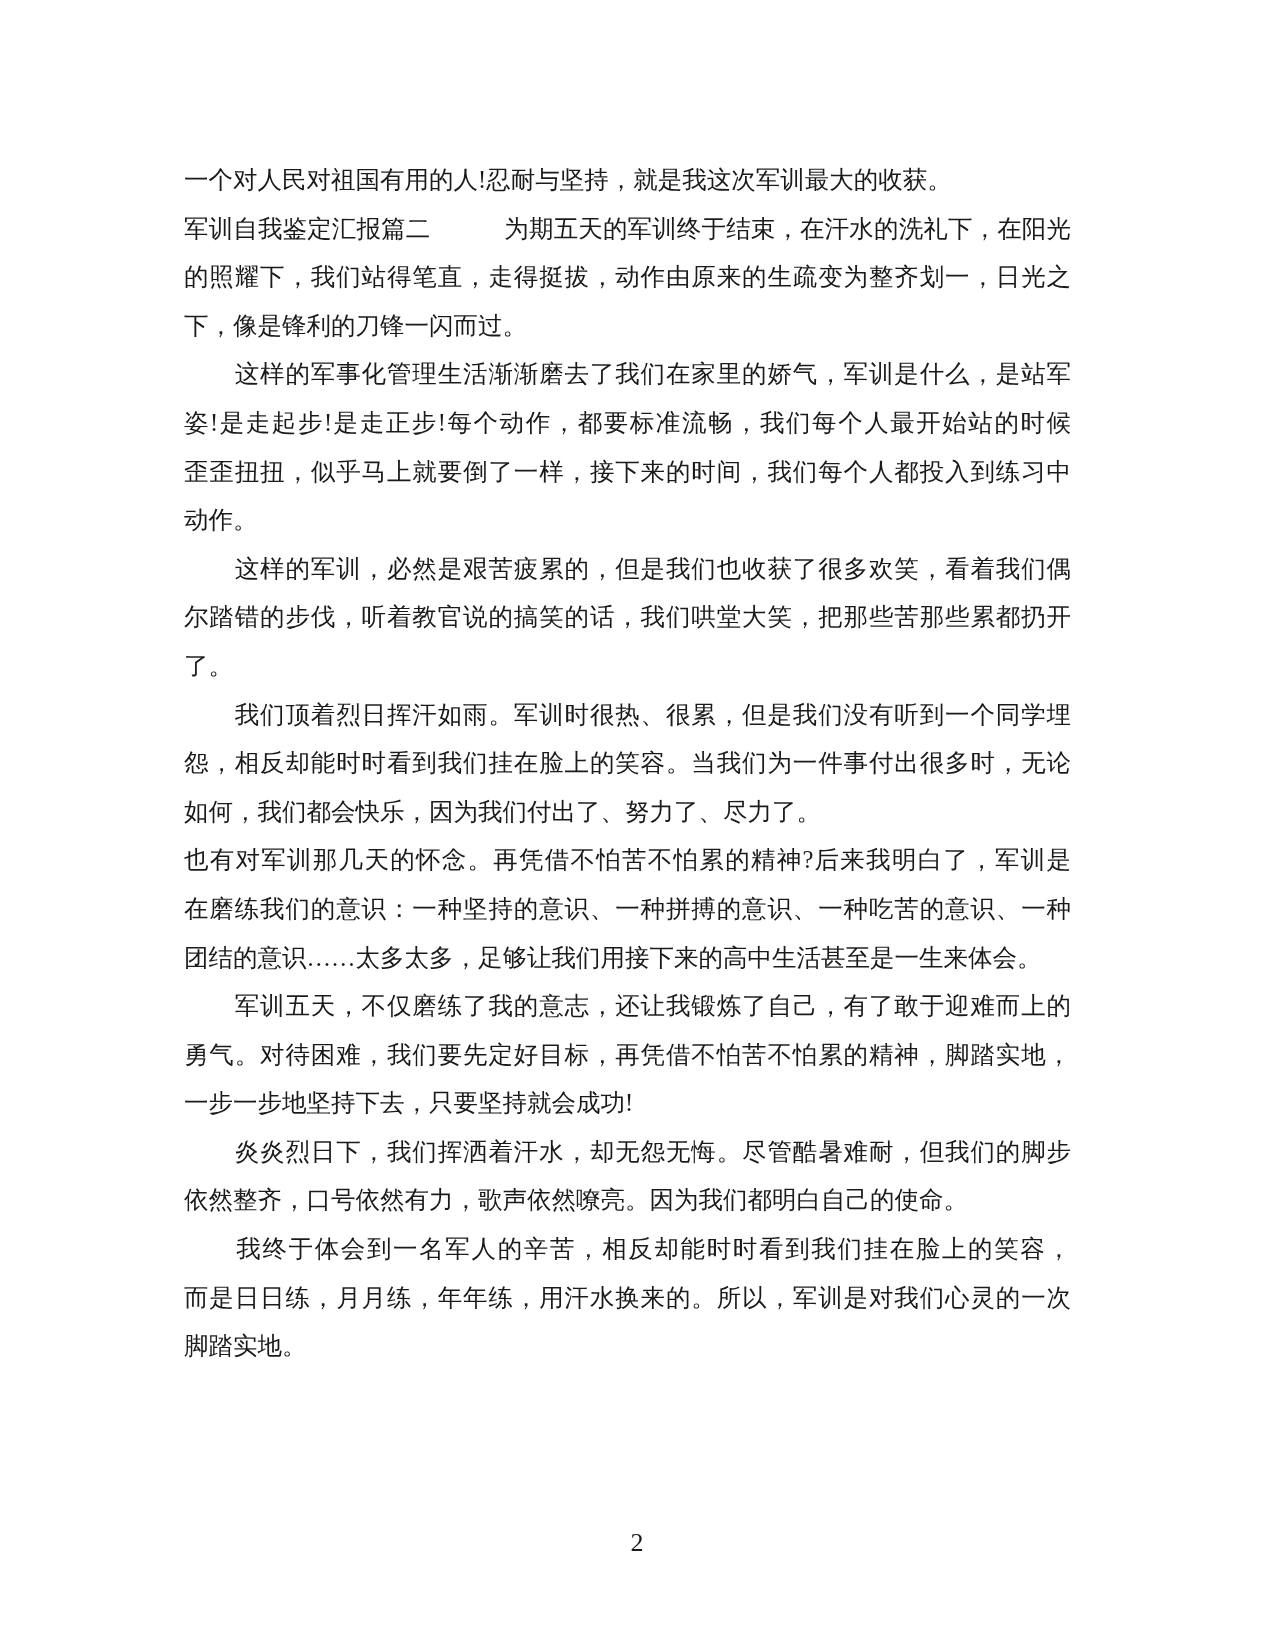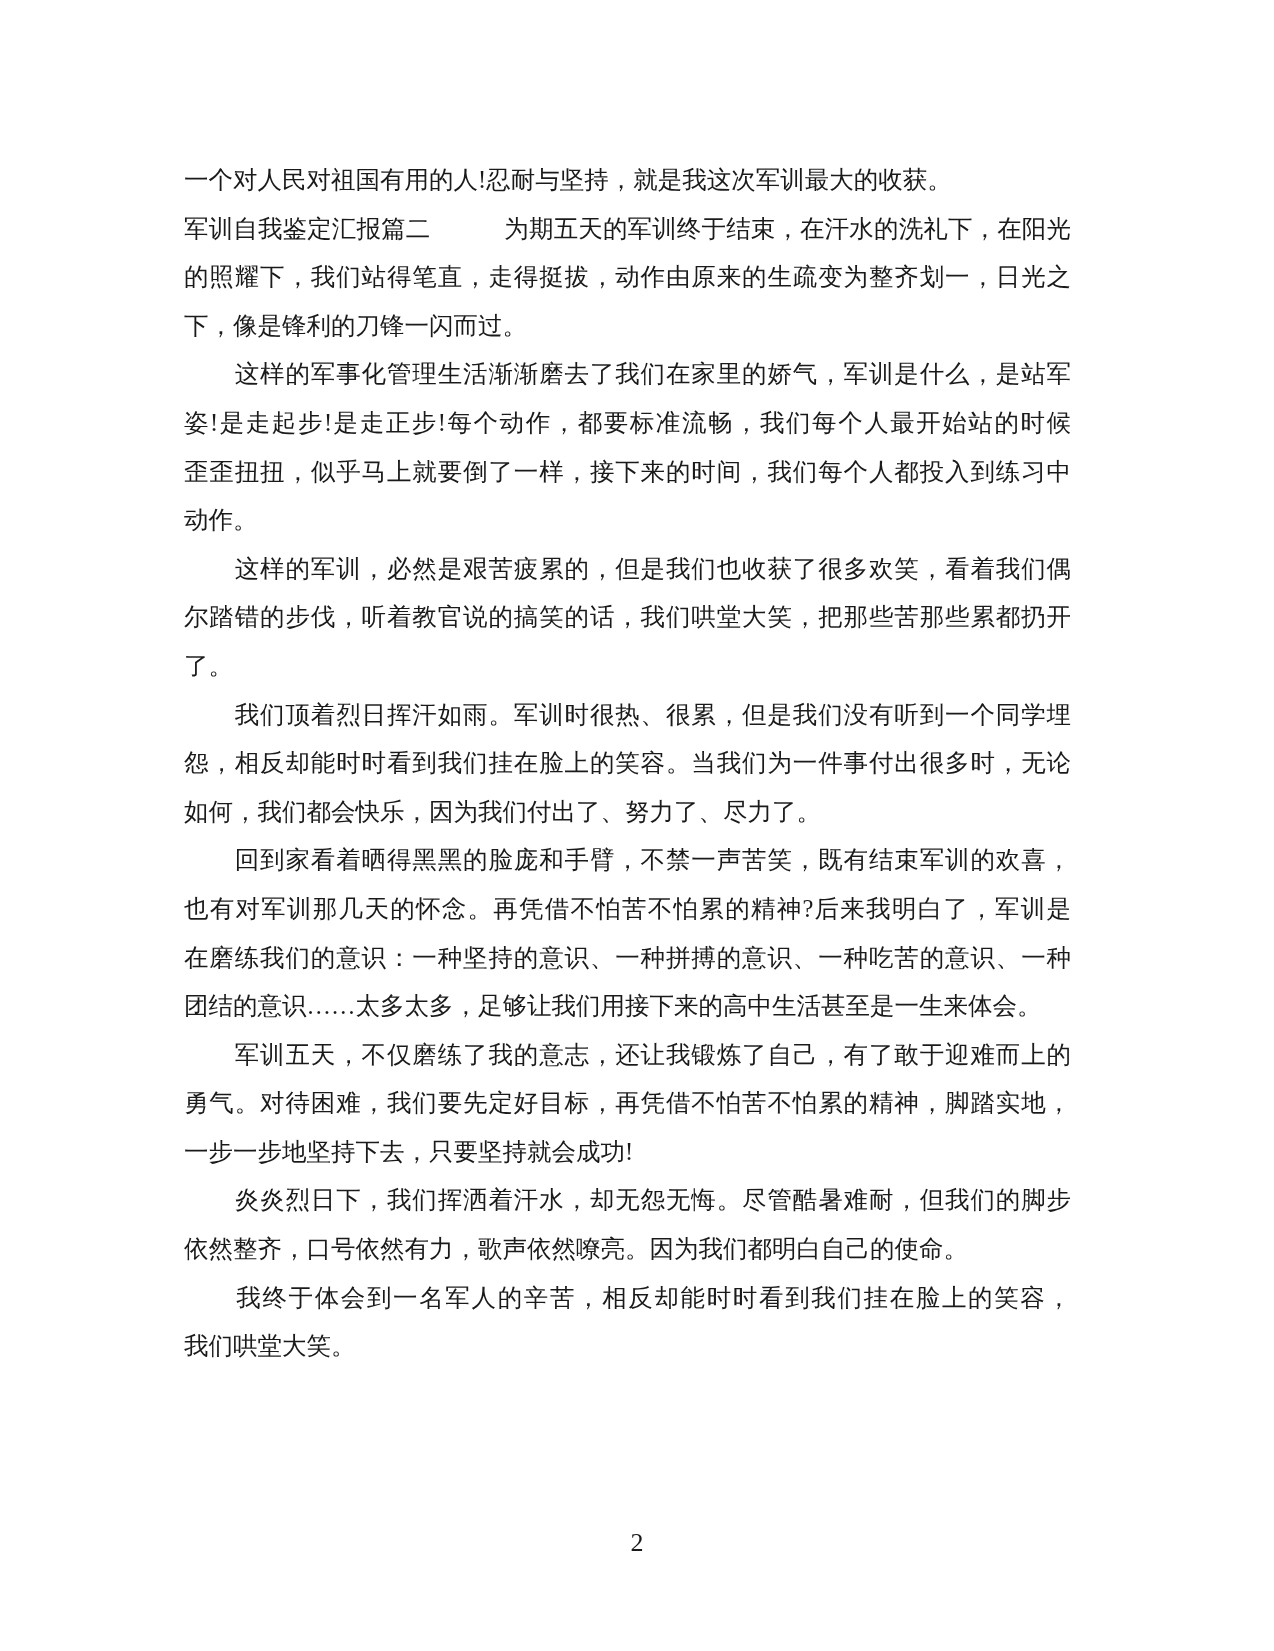--- a/index.html
+++ b/index.html
@@ -65,26 +65,26 @@
       <div class="line justify">　　这样的军事化管理生活渐渐磨去了我们在家里的娇气，军训是什么，是站军</div>
       <div class="line justify">姿!是走起步!是走正步!每个动作，都要标准流畅，我们每个人最开始站的时候</div>
       <div class="line justify">歪歪扭扭，似乎马上就要倒了一样，接下来的时间，我们每个人都投入到练习中</div>
       <div class="line">动作。</div>
       <div class="line justify">　　这样的军训，必然是艰苦疲累的，但是我们也收获了很多欢笑，看着我们偶</div>
       <div class="line justify">尔踏错的步伐，听着教官说的搞笑的话，我们哄堂大笑，把那些苦那些累都扔开</div>
       <div class="line">了。</div>
       <div class="line justify">　　我们顶着烈日挥汗如雨。军训时很热、很累，但是我们没有听到一个同学埋</div>
       <div class="line justify">怨，相反却能时时看到我们挂在脸上的笑容。当我们为一件事付出很多时，无论</div>
       <div class="line">如何，我们都会快乐，因为我们付出了、努力了、尽力了。</div>
-      <div class="line justify">　　回到家看着晒得黑黑的脸庞和手臂，不禁一声苦笑，既有结束军训的欢喜，</div>
       <div class="line justify">也有对军训那几天的怀念。再凭借不怕苦不怕累的精神?后来我明白了，军训是</div>
       <div class="line justify">在磨练我们的意识：一种坚持的意识、一种拼搏的意识、一种吃苦的意识、一种</div>
       <div class="line">团结的意识……太多太多，足够让我们用接下来的高中生活甚至是一生来体会。</div>
       <div class="line justify">　　军训五天，不仅磨练了我的意志，还让我锻炼了自己，有了敢于迎难而上的</div>
       <div class="line justify">勇气。对待困难，我们要先定好目标，再凭借不怕苦不怕累的精神，脚踏实地，</div>
       <div class="line">一步一步地坚持下去，只要坚持就会成功!</div>
       <div class="line justify">　　炎炎烈日下，我们挥洒着汗水，却无怨无悔。尽管酷暑难耐，但我们的脚步</div>
       <div class="line">依然整齐，口号依然有力，歌声依然嘹亮。因为我们都明白自己的使命。</div>
       <div class="line justify">　　我终于体会到一名军人的辛苦，相反却能时时看到我们挂在脸上的笑容，</div>
-      <div class="line">我们哄堂大笑。</div>
+      <div class="line justify">而是日日练，月月练，年年练，用汗水换来的。所以，军训是对我们心灵的一次</div>
+      <div class="line">脚踏实地。</div>
     </div>
   <div class="pagenum">2</div>
 </div>
 
 </body></html>

